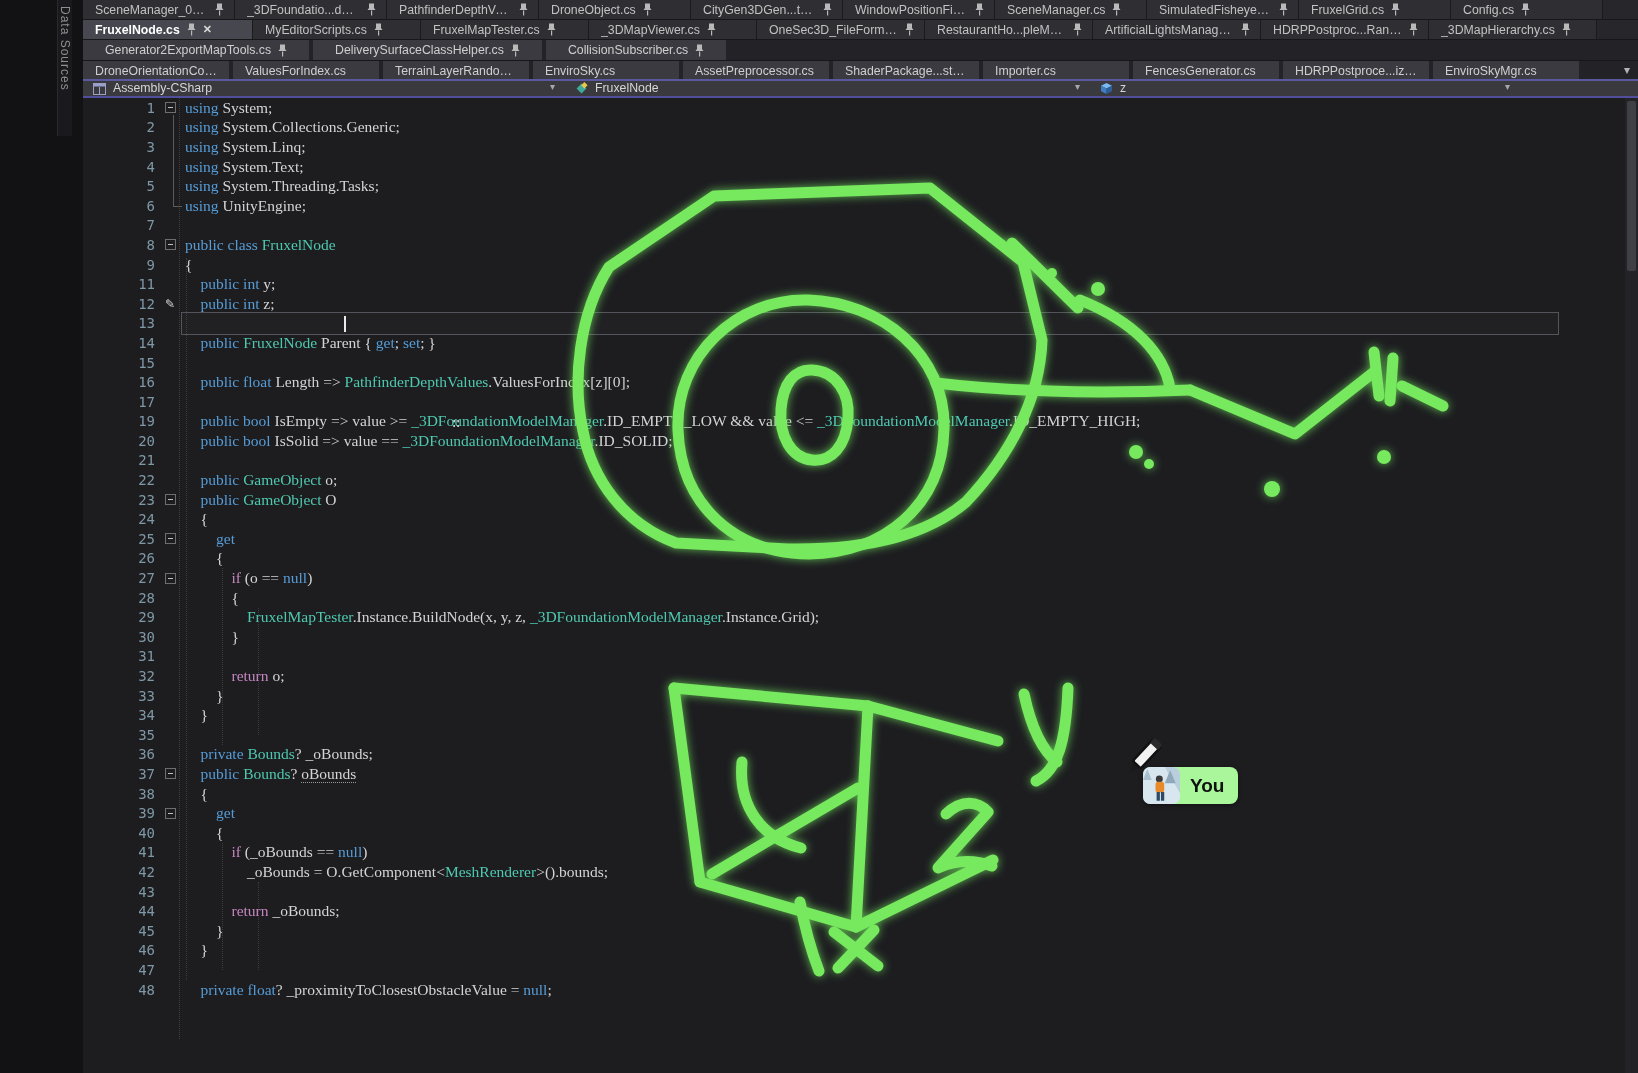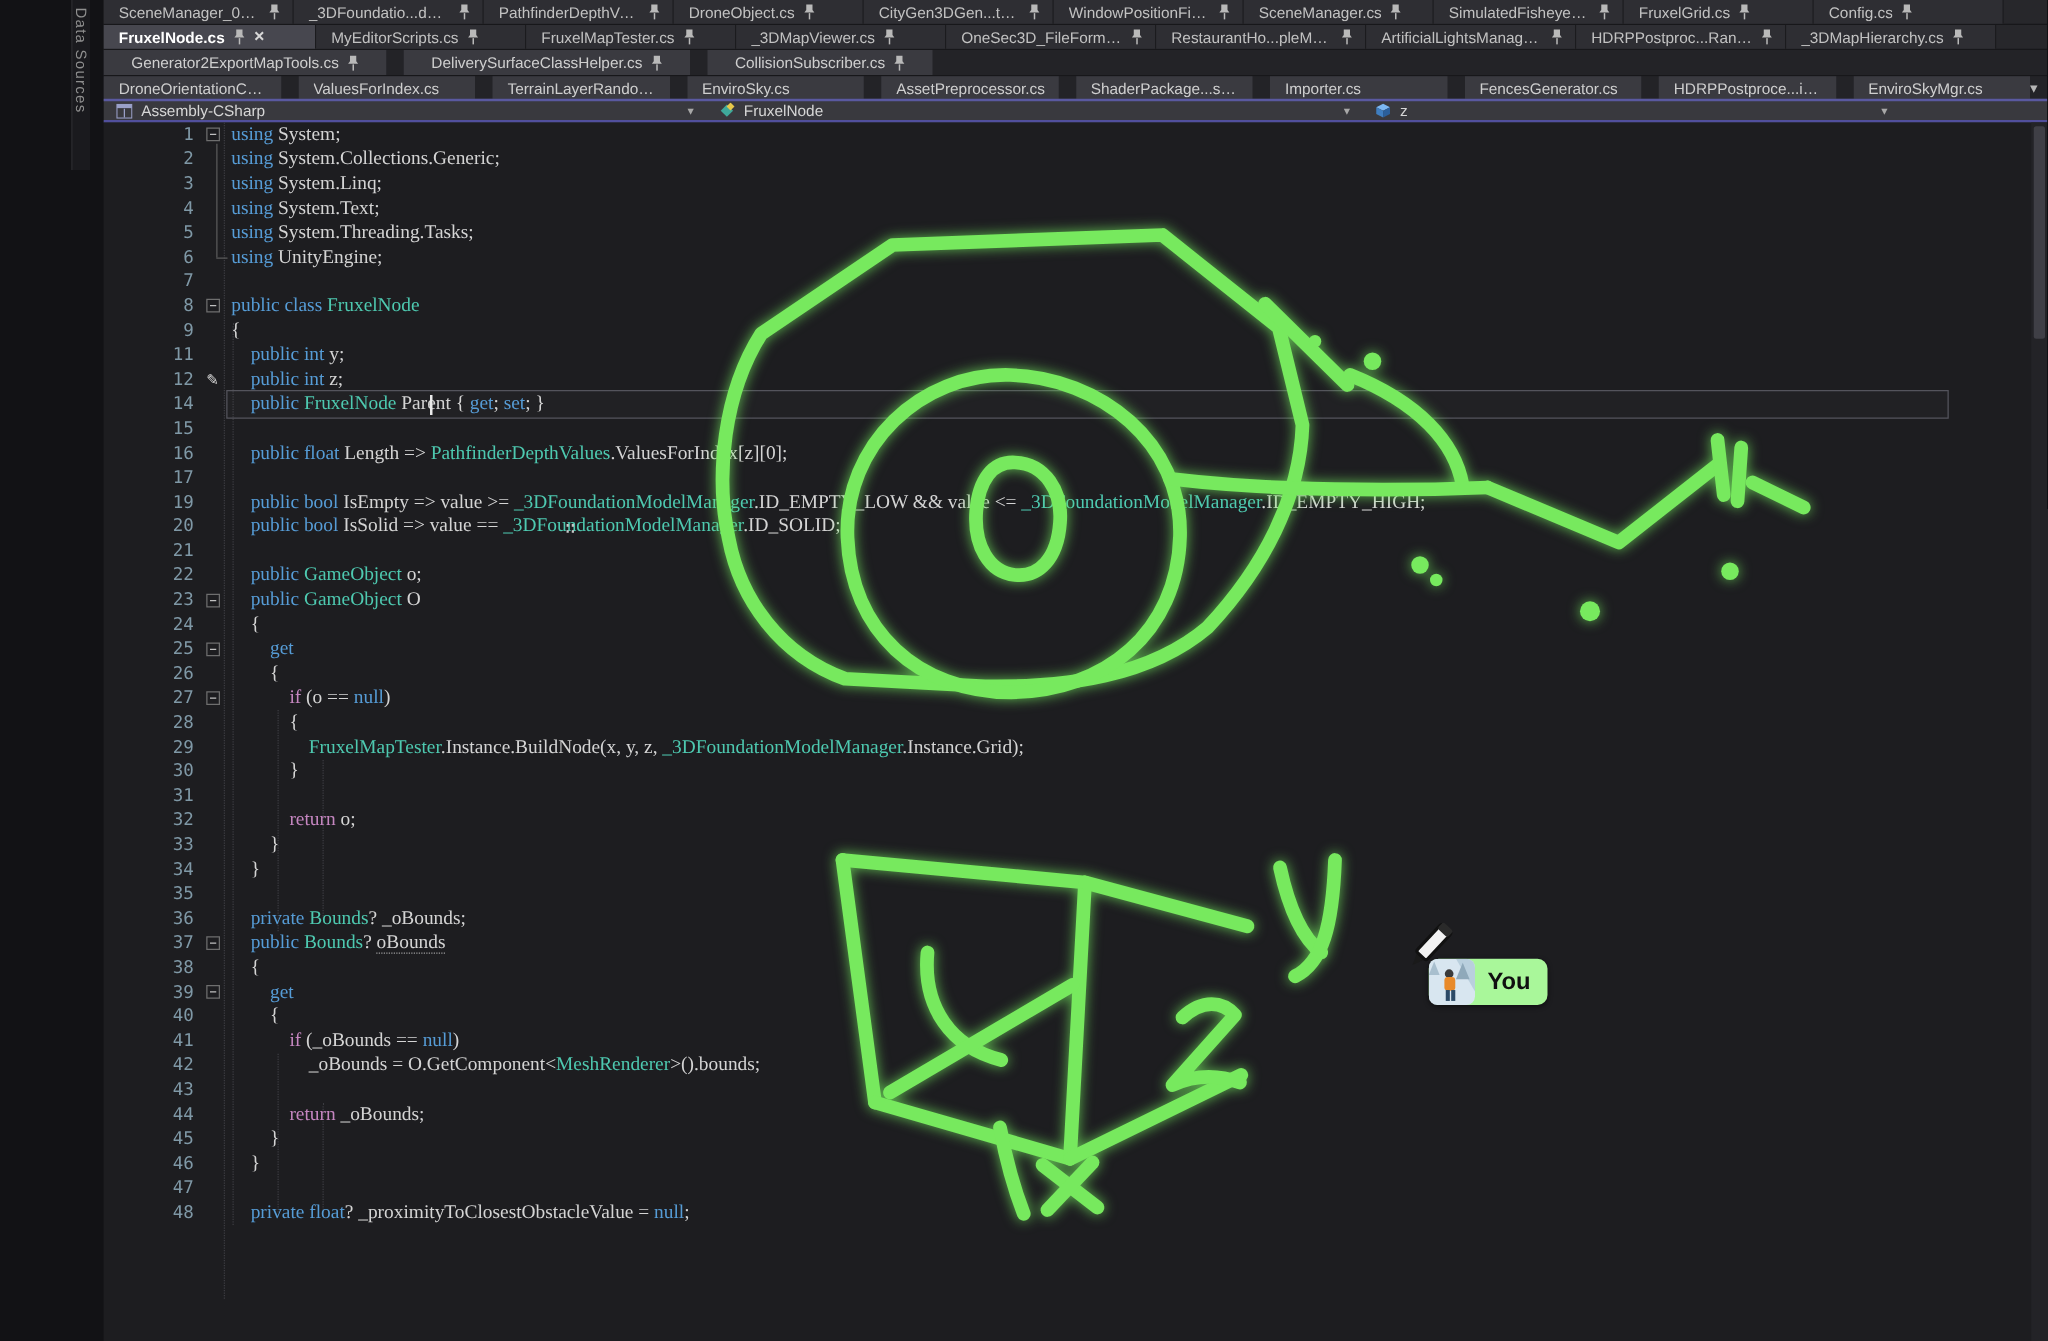--- a/index.html
+++ b/index.html
@@ -12,36 +12,36 @@
     padding-top:6px;margin-left:57px;height:130px;border-left:1px solid #2a2a2e;background:#1a1a1e;}
 
   
   .tabs-area{position:absolute;left:83px;top:0;width:1555px;height:78px;background:#232327;}
   .tabrow{display:flex;align-items:stretch;border-bottom:1px solid #17171a;position:relative;}
   .r1,.r2{height:19px;background:#27272b;}
   .r3,.r4{height:20px;background:#232327;}
   .tab{box-sizing:border-box;display:flex;align-items:center;gap:7px;padding:0 10px 0 12px;
     border-right:1px solid #1b1b1e;color:#c2c2c2;font-size:12.3px;white-space:nowrap;
     overflow:hidden;background:#2e2e33;cursor:default;}
-  .r3 .tab,.r4 .tab{background:#3a3a40;margin-right:14px;border-right:none;color:#cfcfcf;}
+  .r3 .tab,.r4 .tab{background:#3a3a40;margin-right:4px;border-right:none;color:#cfcfcf;}
   .r1 .tab{width:152px;}
   .r2 .tab{width:168px;}
   .r3 .tab{width:auto;padding:0 22px;}
   .r4 .tab{width:146px;}
   .tab.active{background:#47474f;color:#fff;font-weight:bold;width:170px;}
   .tab .lbl{overflow:hidden;text-overflow:ellipsis;flex:0 1 auto;}
   .tab svg{flex:0 0 auto;}
   .tab .x{color:#d8d8d8;font-size:11px;flex:0 0 auto;}
   .overflow-chev{position:absolute;right:8px;top:2px;color:#b5b5b5;font-size:12px;}
 
   
   .navbar{position:absolute;left:83px;top:79px;width:1555px;height:19px;background:#39393e;
     border-top:2px solid #5a59a0;border-bottom:2px solid #514f9c;box-sizing:border-box;
     display:flex;align-items:center;}
-  .nav-sec{display:flex;align-items:center;gap:7px;padding:0 10px;height:100%;box-sizing:border-box;}
+  .nav-sec{display:flex;gap:7px;padding:0 10px;height:100%;box-sizing:border-box;}
   .nav-label{color:#d6d6d6;font-size:12.3px;white-space:nowrap;}
   .chev{color:#a8a8a8;font-size:10px;margin-left:auto;}
   .ico{display:flex;align-items:center;}
 
   
   .editor{position:absolute;left:83px;top:98px;right:0;bottom:0;background:#1d1d20;overflow:hidden;}
   .line{display:flex;height:19.6px;align-items:center;position:relative;z-index:2;}
   .lnum{width:72px;text-align:right;color:#7f98a6;font-family:"DejaVu Sans Mono",monospace;
     font-size:14px;flex:0 0 auto;}
   .lfold{width:30px;flex:0 0 auto;display:flex;justify-content:center;align-items:center;}
@@ -383,20 +383,25 @@
           <span class="lnum">11</span>
           <span class="lfold"></span>
           <span class="lcode"><span class="p">    </span><span class="k">public int</span><span class="p"> y;</span></span>
         </div>
         <div class="line">
           <span class="lnum">12</span>
           <span class="lfold">
             <span class="gpencil">✎</span>
           </span>
           <span class="lcode"><span class="p">    </span><span class="k">public int</span><span class="p"> z;</span></span>
+        </div>
+        <div class="line">
+          <span class="lnum">13</span>
+          <span class="lfold"></span>
+          <span class="lcode"></span>
         </div>
         <div class="line">
           <span class="lnum">14</span>
           <span class="lfold"></span>
           <span class="lcode"><span class="p">    </span><span class="k">public </span><span class="t">FruxelNode</span><span class="p"> Parent { </span><span class="k">get</span><span class="p">; </span><span class="k">set</span><span class="p">; }</span></span>
         </div>
         <div class="line">
           <span class="lnum">15</span>
           <span class="lfold"></span>
           <span class="lcode"></span>

